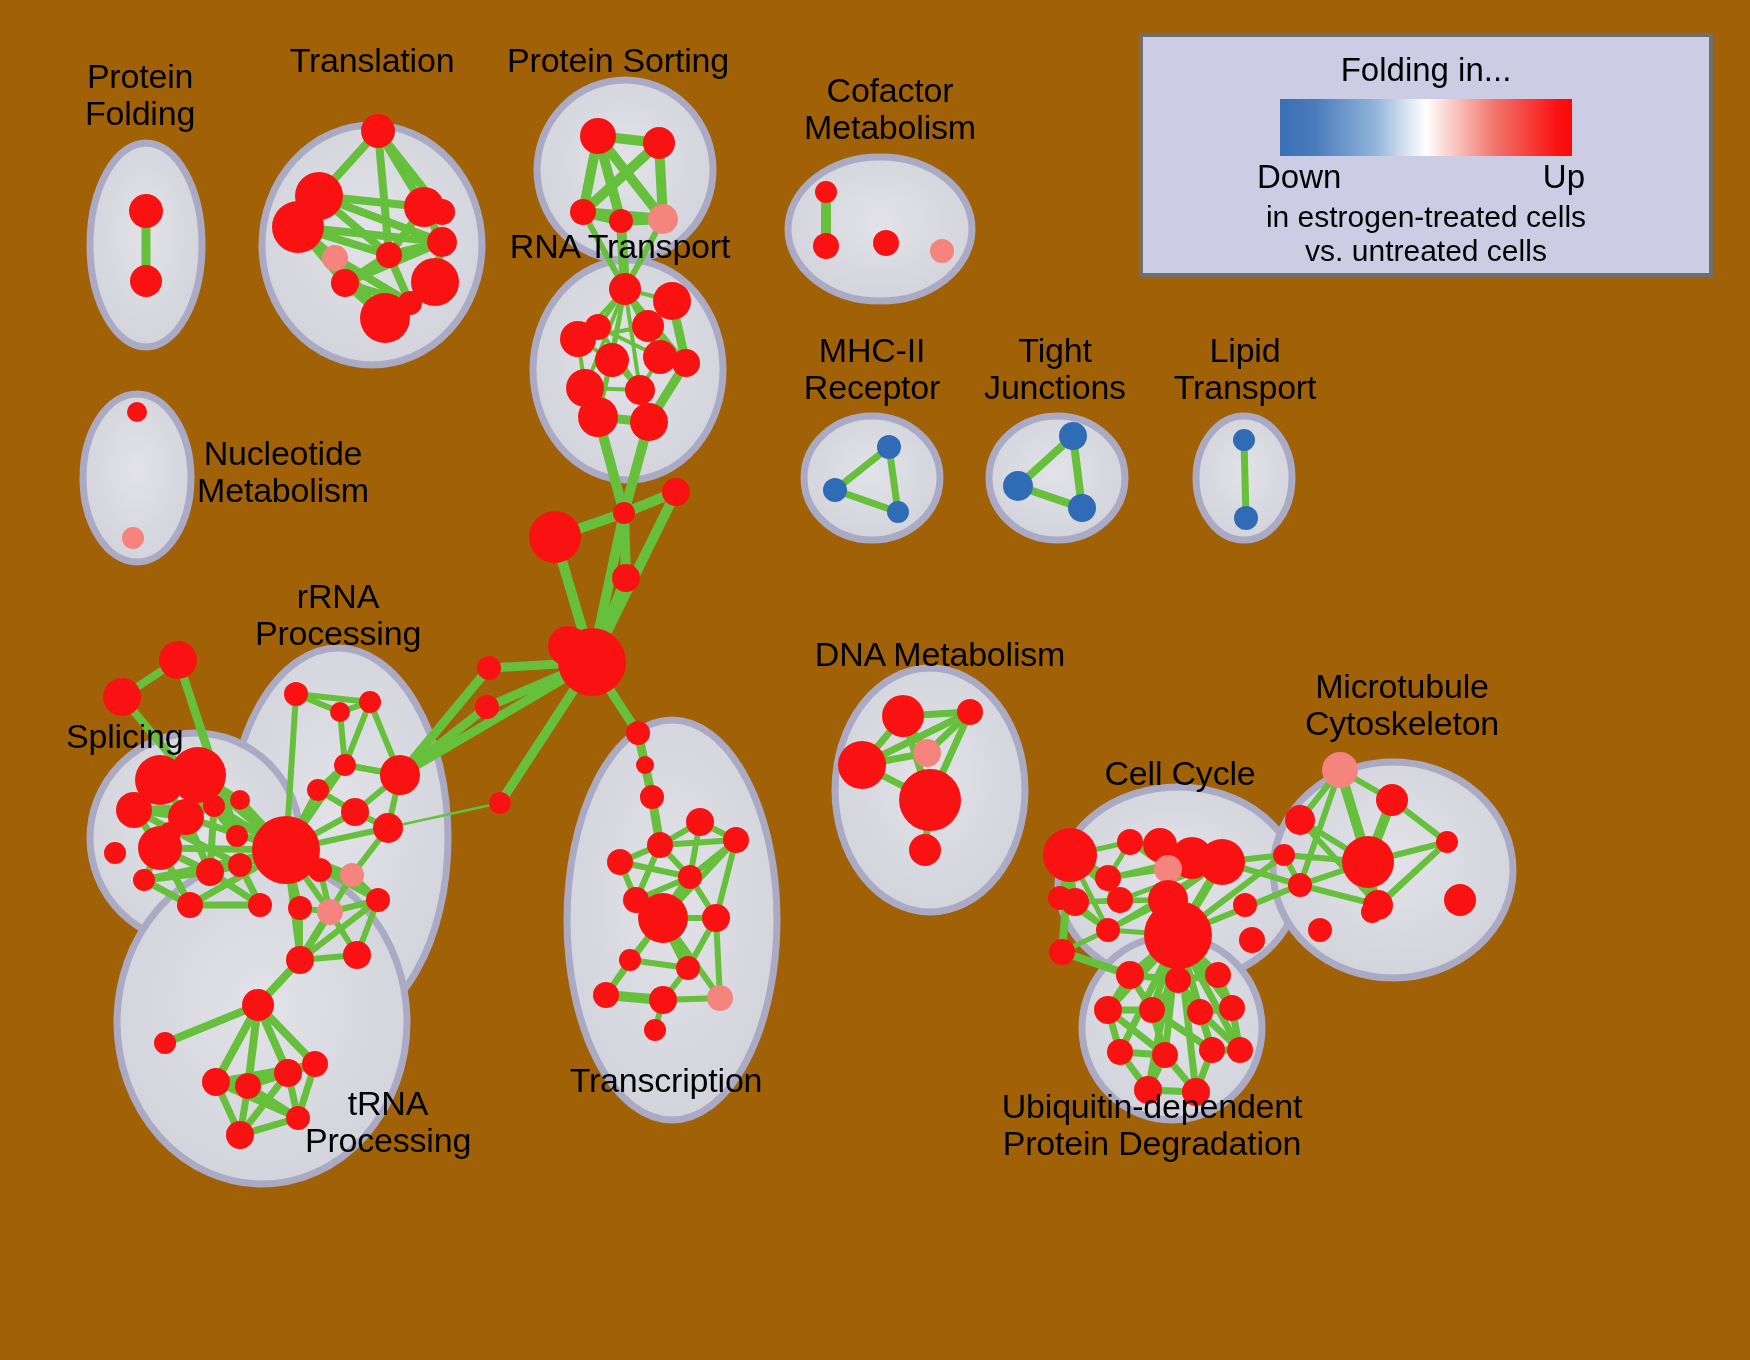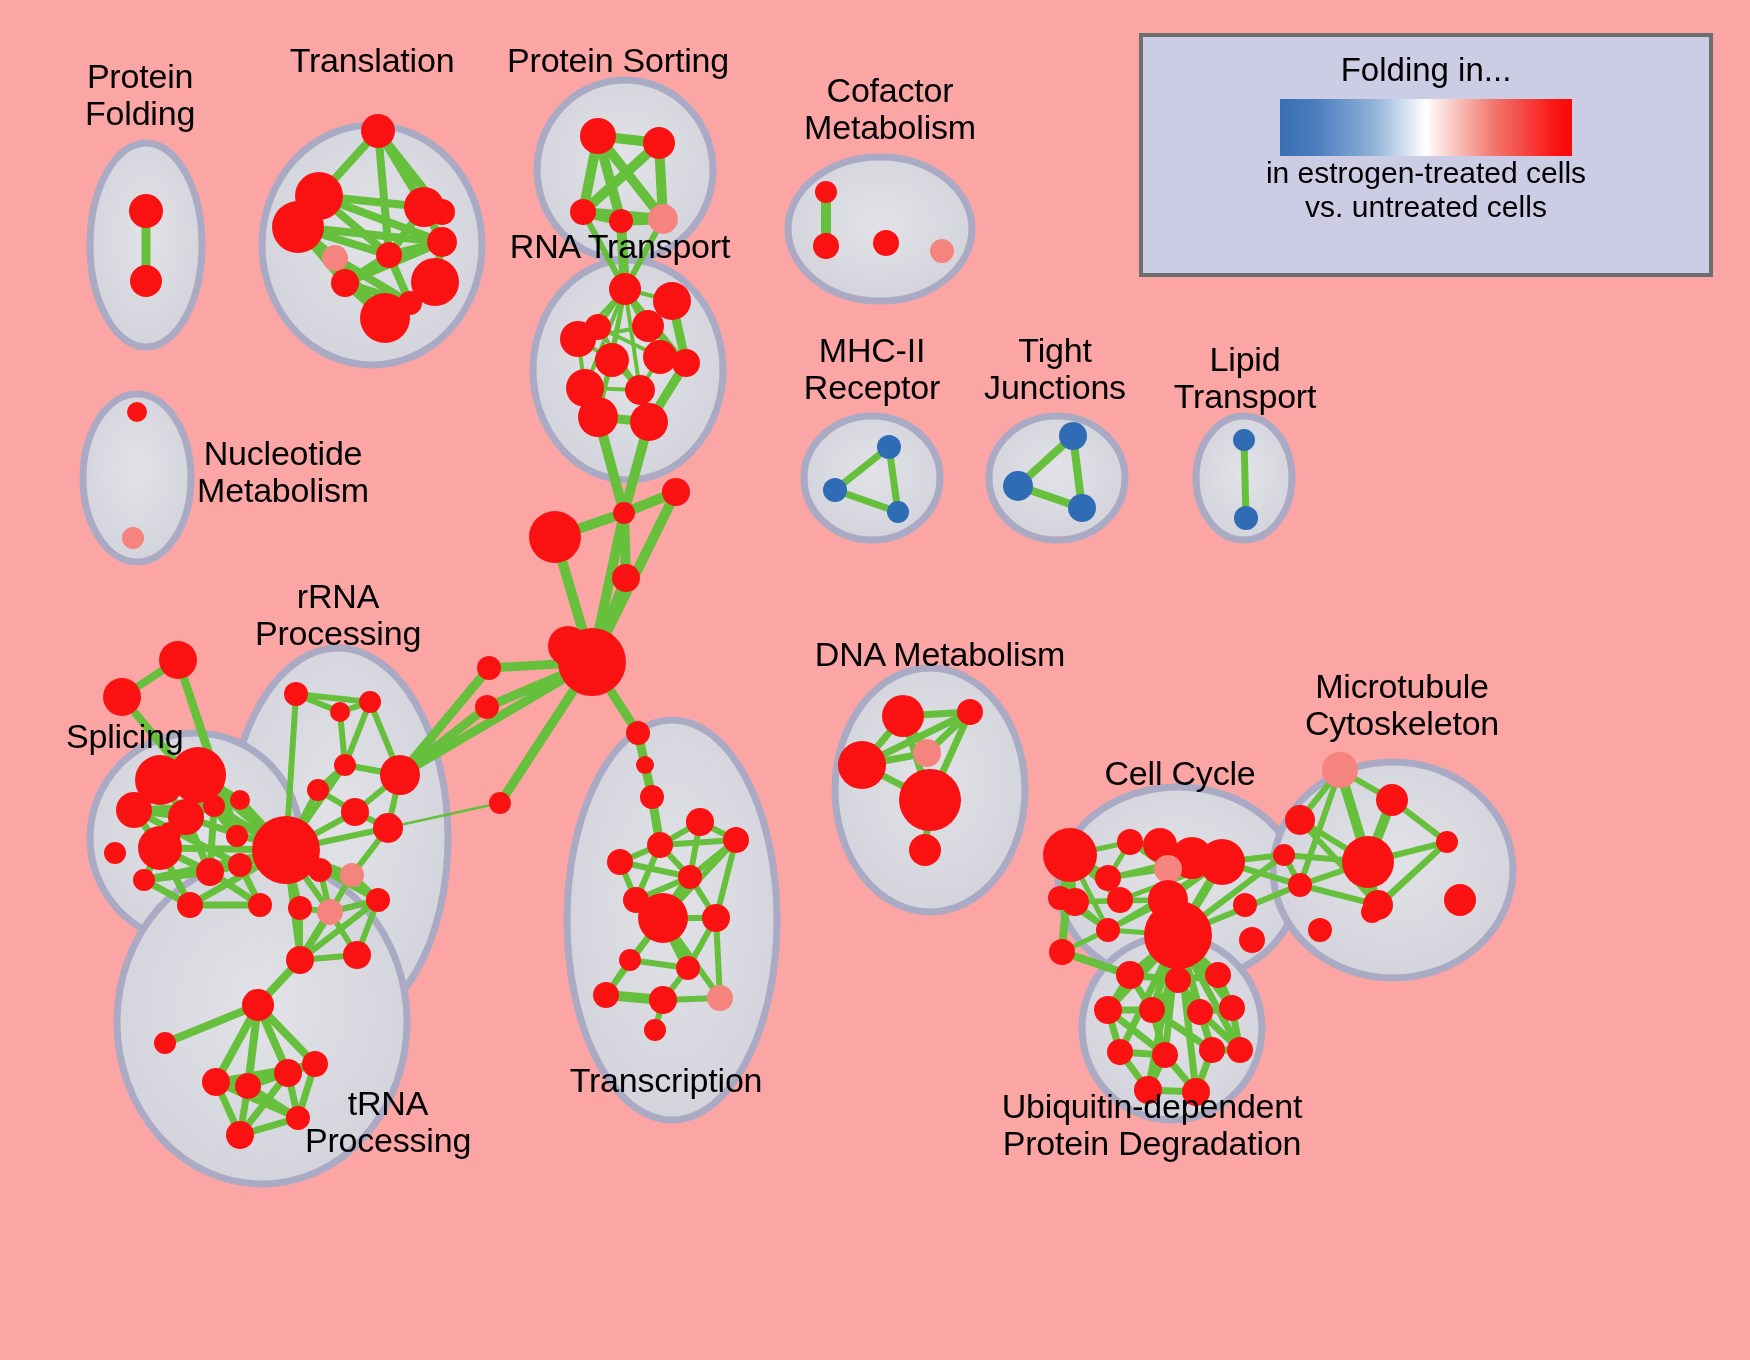--- a/index.html
+++ b/index.html
@@ -4,21 +4,21 @@
 <style>
   html,body{margin:0;padding:0;}
   body{
     background:#ffffff;
     font-family:"Liberation Sans", sans-serif;
   }
   #canvas{
     position:relative;
     width:1750px;
     height:1360px;
-    background:#fca5a5;
+    background:#a16207;
     overflow:hidden;
   }
   #net{position:absolute;left:0;top:0;width:1750px;height:1360px;}
   .cluster-label{
     position:absolute;
     color:#000;
     font-size:34px;
     line-height:1.08;
     font-family:"Liberation Sans", sans-serif;
     white-space:pre;
@@ -688,37 +688,41 @@
 Folding</div>
   <div class="cluster-label cl-center" style="left:372px; top:42px;">Translation</div>
   <div class="cluster-label cl-center" style="left:618px; top:42px;">Protein Sorting</div>
   <div class="cluster-label cl-center" style="left:890px; top:72px;">Cofactor
 Metabolism</div>
   <div class="cluster-label cl-center" style="left:620px; top:228px;">RNA Transport</div>
   <div class="cluster-label cl-center" style="left:872px; top:332px;">MHC-II
 Receptor</div>
   <div class="cluster-label cl-center" style="left:1055px;top:332px;">Tight
 Junctions</div>
-  <div class="cluster-label cl-center" style="left:1245px;top:332px;margin-top:9px;">Lipid
+  <div class="cluster-label cl-center" style="left:1245px;top:332px;">Lipid
 Transport</div>
   <div class="cluster-label cl-center" style="left:283px; top:435px;">Nucleotide
 Metabolism</div>
   <div class="cluster-label cl-center" style="left:322px; top:578px;margin-left:16px;">rRNA
 Processing</div>
   <div class="cluster-label cl-left" style="left:66px;  top:718px;">Splicing</div>
   <div class="cluster-label cl-center" style="left:940px; top:636px;">DNA Metabolism</div>
   <div class="cluster-label cl-center" style="left:1402px;top:668px;">Microtubule
 Cytoskeleton</div>
   <div class="cluster-label cl-center" style="left:1180px;top:755px;">Cell Cycle</div>
   <div class="cluster-label cl-center" style="left:666px; top:1062px;">Transcription</div>
   <div class="cluster-label cl-center" style="left:388px; top:1085px;">tRNA
 Processing</div>
   <div class="cluster-label cl-center" style="left:1152px;top:1088px;">Ubiquitin-dependent
 Protein Degradation</div>
 
   <div id="legend">
     <div id="legend-title">Folding in...</div>
     <div id="legend-bar"></div>
+    <div id="legend-ends">
+      <span id="legend-down">Down</span>
+      <span id="legend-up">Up</span>
+    </div>
     <div id="legend-sub1">in estrogen-treated cells</div>
     <div id="legend-sub2">vs. untreated cells</div>
   </div>
 
 </div>
 
 </body></html>

